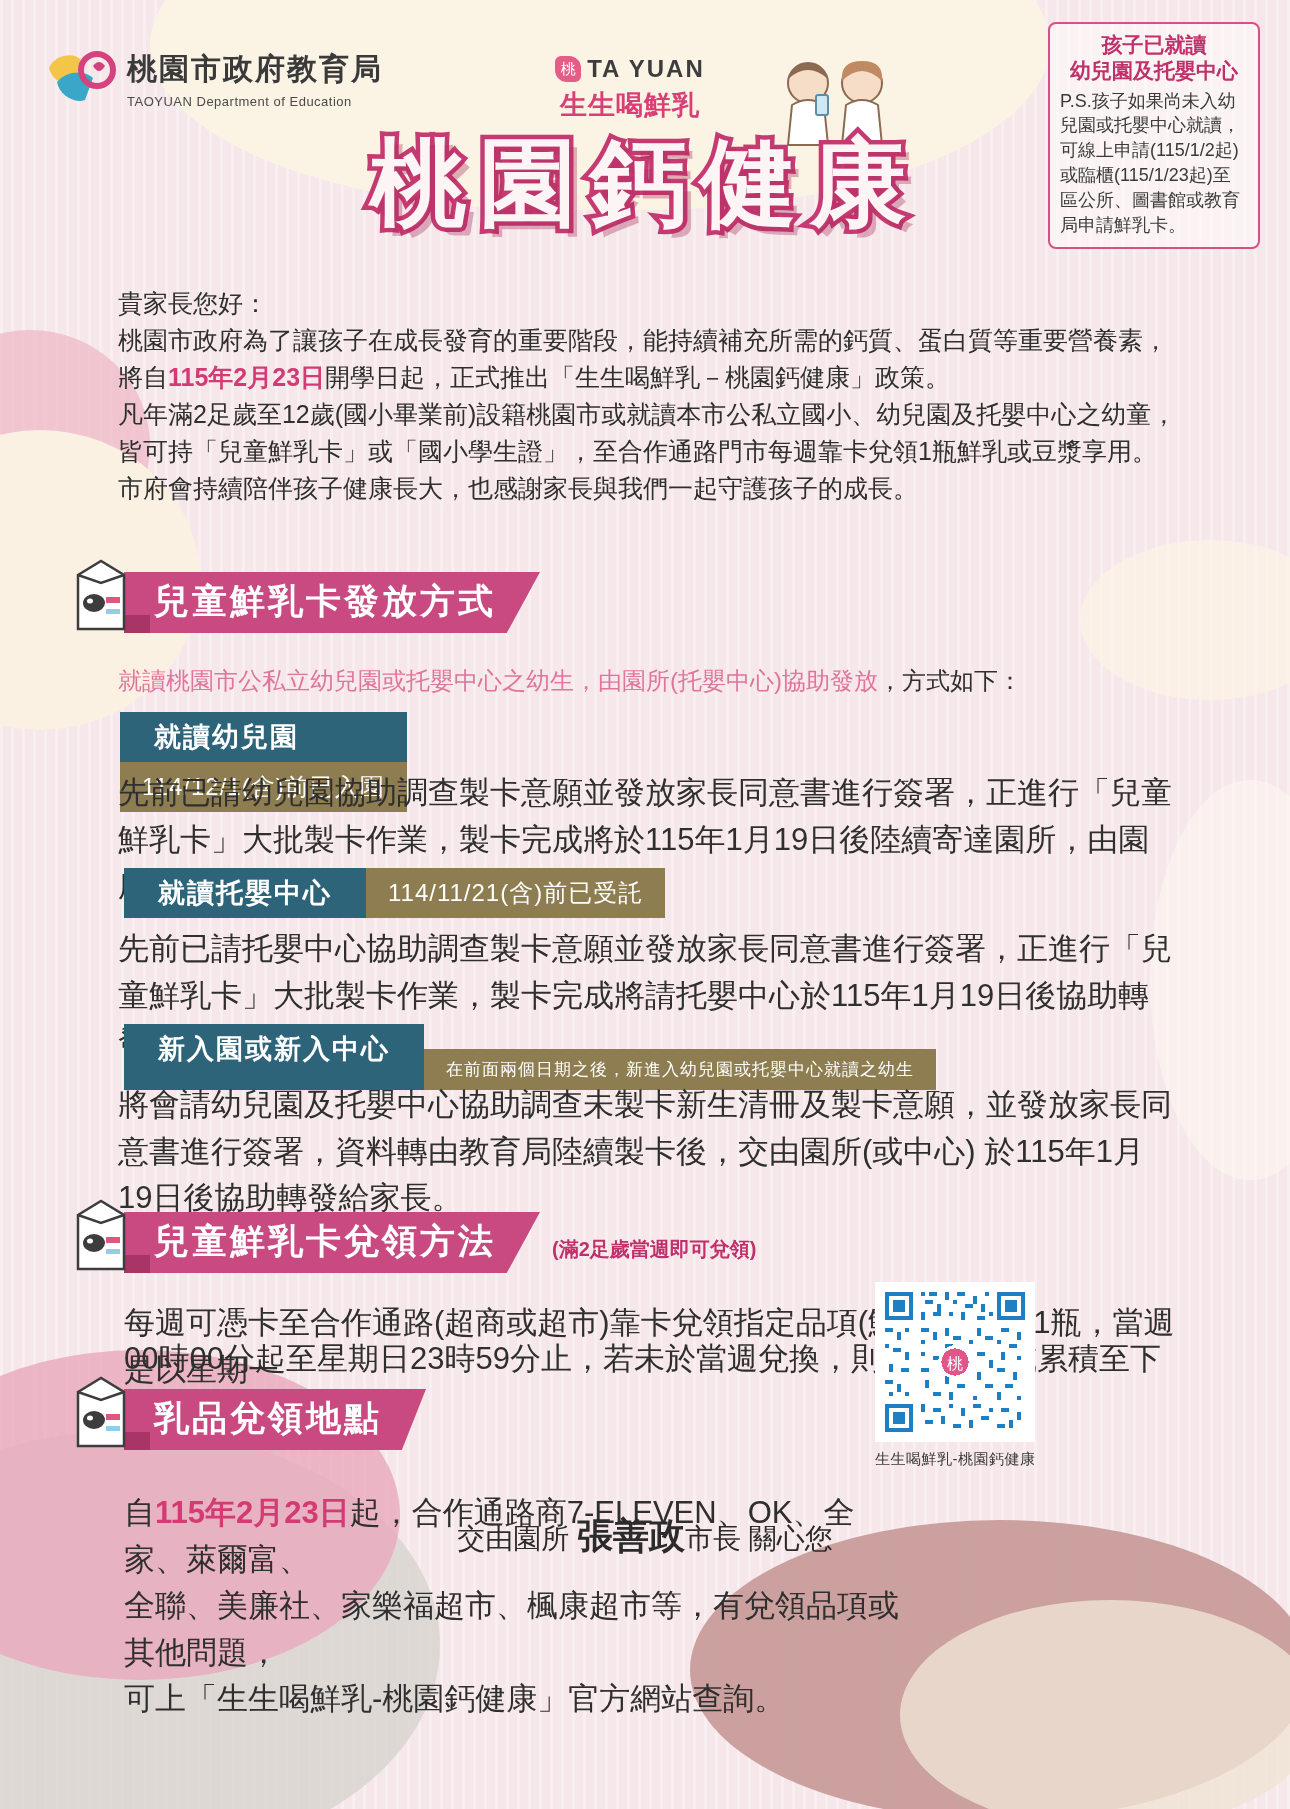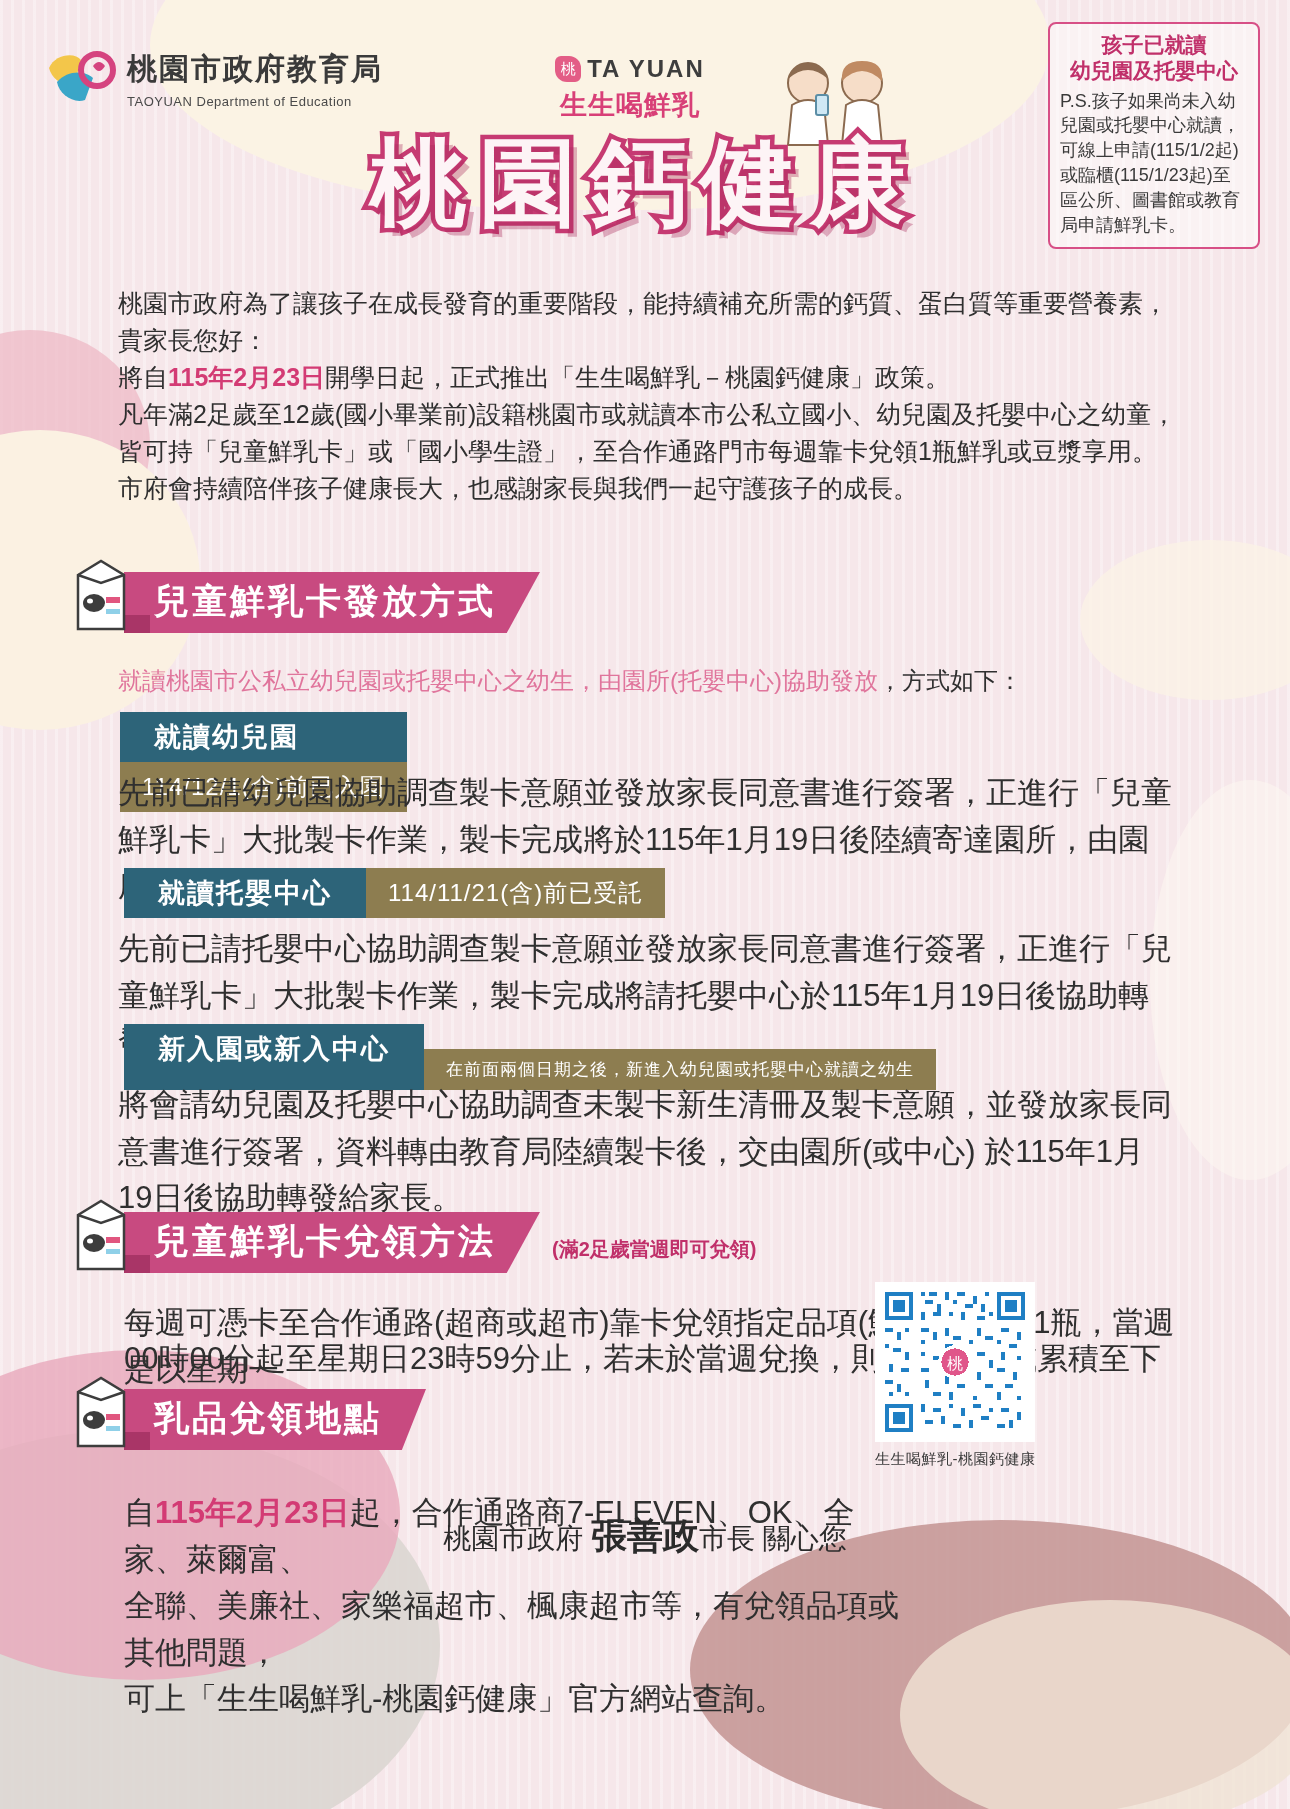--- a/index.html
+++ b/index.html
@@ -163,22 +163,22 @@
       <div class="ps-title">幼兒園及托嬰中心</div>
       <div class="ps-body">P.S.孩子如果尚未入幼兒園或托嬰中心就讀，可線上申請(115/1/2起)或臨櫃(115/1/23起)至區公所、圖書館或教育局申請鮮乳卡。</div>
     </div>
 
     <div class="main-title">
       <span>桃園鈣健康</span>
     </div>
   </div>
 
   <div class="intro">
+    <div>貴家長您好：</div>
     <div>桃園市政府為了讓孩子在成長發育的重要階段，能持續補充所需的鈣質、蛋白質等重要營養素，</div>
-    <div>貴家長您好：</div>
     <div>
       <span>將自</span><span class="hl">115年2月23日</span><span>開學日起，正式推出「生生喝鮮乳－桃園鈣健康」政策。</span>
     </div>
     <div>凡年滿2足歲至12歲(國小畢業前)設籍桃園市或就讀本市公私立國小、幼兒園及托嬰中心之幼童，</div>
     <div>皆可持「兒童鮮乳卡」或「國小學生證」，至合作通路門市每週靠卡兌領1瓶鮮乳或豆漿享用。</div>
     <div>市府會持續陪伴孩子健康長大，也感謝家長與我們一起守護孩子的成長。</div>
   </div>
 
   <div class="banner" style="left:70px; top:555px;">
     <div class="milk">
@@ -350,18 +350,18 @@
         </g>
         <circle cx="18.5" cy="18.5" r="4.2" fill="#ffffff"></circle>
         <circle cx="18.5" cy="18.5" r="3.4" fill="#e0568a"></circle>
         <text x="18.5" y="20.3" font-size="4" text-anchor="middle" fill="#ffffff" font-family="DejaVu Sans, sans-serif">桃</text>
       </svg>
     </div>
     <div class="qr-cap">生生喝鮮乳-桃園鈣健康</div>
   </div>
 
   <div class="footer">
-    <span>桃園市政府</span>
+    <span>交由園所</span>
     <span class="big">張善政</span><span>市長</span>
     <span>關心您</span>
   </div>
 
 </div>
 
 </body></html>

